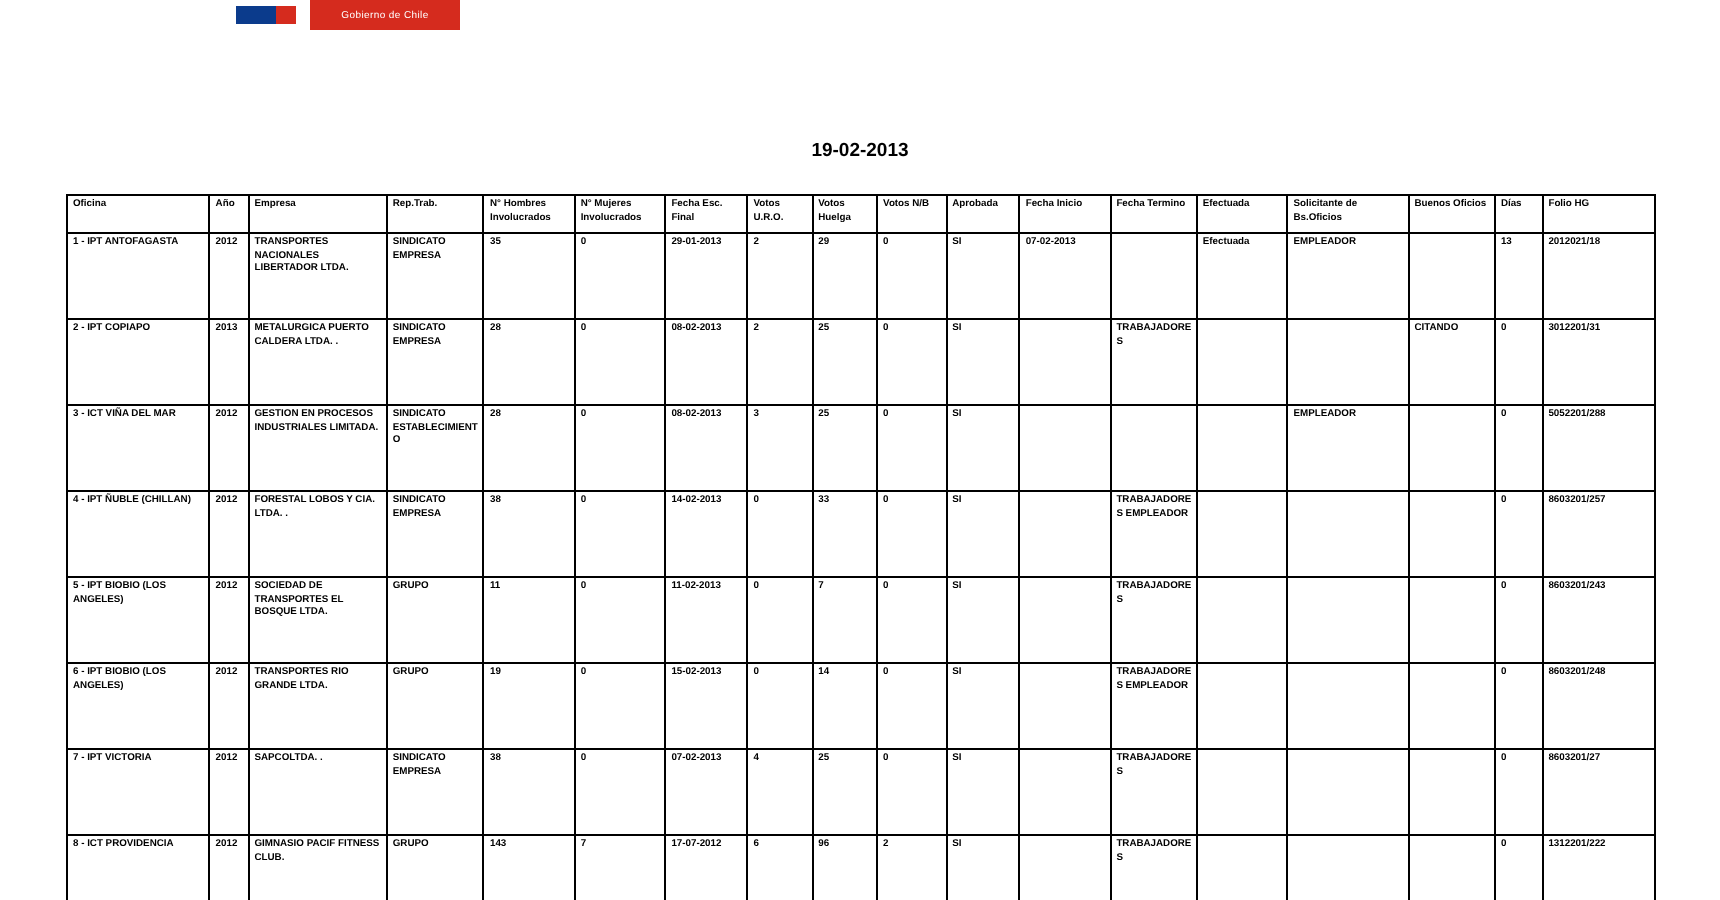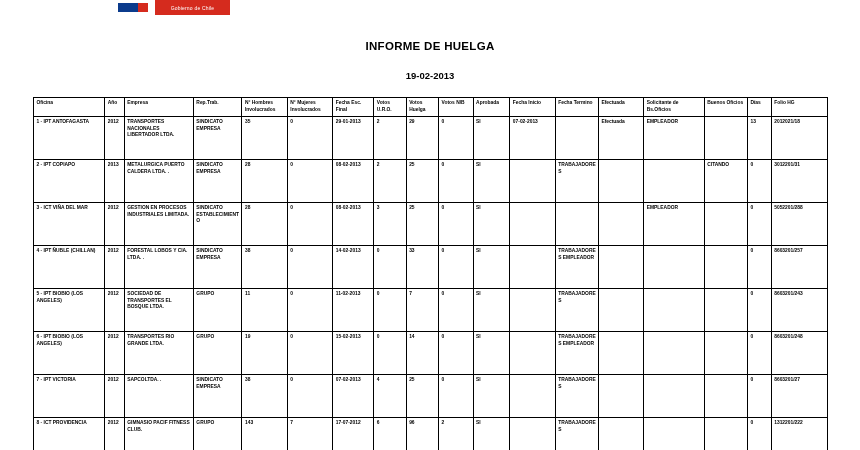--- a/index.html
+++ b/index.html
@@ -139,21 +139,20 @@
 </head>
 <body>
 
 <div class="page">
 
   <div class="logo-bar">
     <div class="logo-left"></div>
     <div class="logo-right">Gobierno de Chile</div>
   </div>
 
-  <div class="doc-title">INFORME DE HUELGA</div>
   <div class="doc-date">19-02-2013</div>
 
   <div class="table-wrap">
     <table class="report">
       <colgroup>
         <col class="c0">
           <col class="c1">
           <col class="c2">
           <col class="c3">
           <col class="c4">

